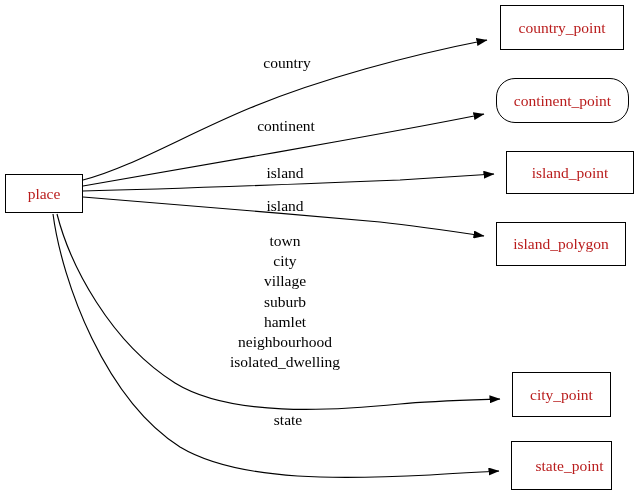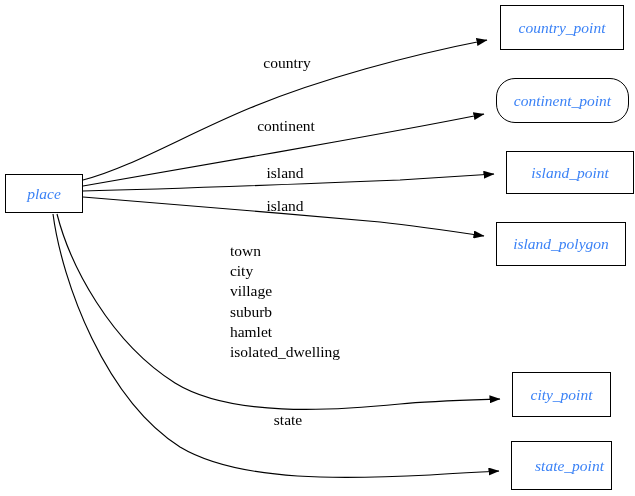--- a/index.html
+++ b/index.html
@@ -28,31 +28,30 @@
   }
   .node {
     position: absolute;
     box-sizing: border-box;
     border: 1px solid #000000;
     background: #ffffff;
     display: flex;
     align-items: center;
     justify-content: center;
     font-size: 15.5px;
-    color: #3b82f6;
+    color: #b91c1c;
     white-space: nowrap;
     line-height: 1;
-    font-style: italic;
   }
   .edge-label {
     position: absolute;
     font-size: 15.5px;
     color: #000000;
     white-space: nowrap;
-    text-align: left;
+    text-align: center;
     line-height: 20px;
     transform: translate(-50%, -50%);
   }
   .edge-label.multi {
     line-height: 20.2px;
   }
 </style>
 </head>
 <body>
 
@@ -101,18 +100,19 @@
       <div class="edge-label" style="left: 287px; top: 63px;">country</div>
       <div class="edge-label" style="left: 286px; top: 126px;">continent</div>
       <div class="edge-label" style="left: 285px; top: 173px;">island</div>
       <div class="edge-label" style="left: 285px; top: 206px;">island</div>
       <div class="edge-label multi" style="left: 285px; top: 302px;">
         <div>town</div>
         <div>city</div>
         <div>village</div>
         <div>suburb</div>
         <div>hamlet</div>
+        <div>neighbourhood</div>
         <div>isolated_dwelling</div>
       </div>
       <div class="edge-label" style="left: 288px; top: 420px;">state</div>
     </div>
 
 </div>
 
 </body></html>

